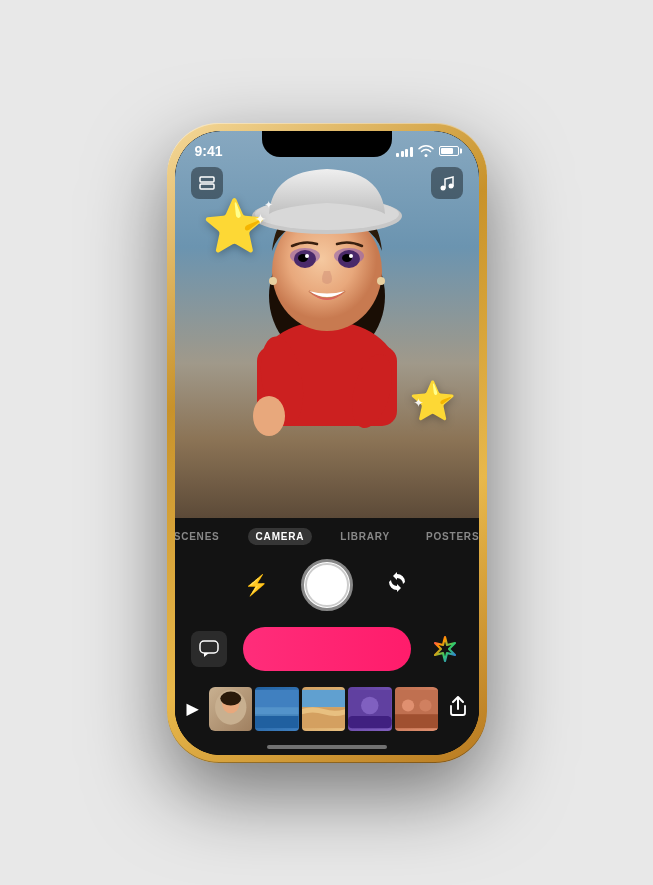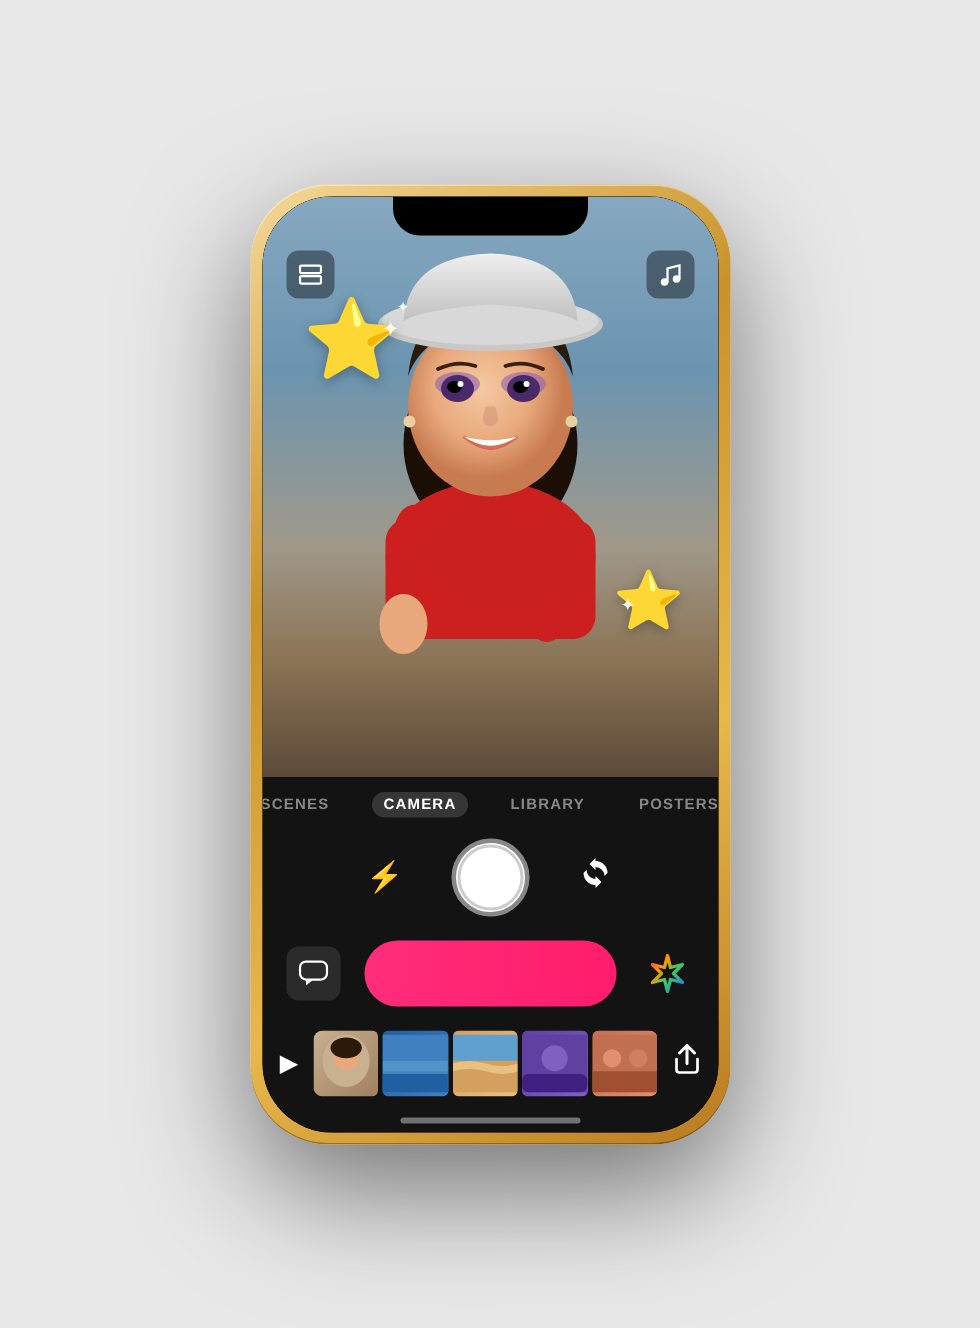--- a/index.html
+++ b/index.html
@@ -370,20 +370,42 @@
   </style>
 </head>
 <body>
 
 <div class="phone-shell">
   <div class="phone-inner">
     <div class="screen">
 
       <div class="notch"></div>
 
+      <div class="status-bar">
+        <span class="status-time">9:41</span>
+        <div class="status-icons">
+
+          <div class="signal-bars">
+            <div class="signal-bar" style="height:4px"></div>
+            <div class="signal-bar" style="height:6px"></div>
+            <div class="signal-bar" style="height:8px"></div>
+            <div class="signal-bar" style="height:10px"></div>
+          </div>
+
+          <svg width="16" height="12" viewBox="0 0 16 12">
+            <path d="M8 9a1.5 1.5 0 1 1 0 3 1.5 1.5 0 0 1 0-3z" fill="white"></path>
+            <path d="M3.5 6.5C4.9 5.1 6.4 4.4 8 4.4s3.1.7 4.5 2.1" stroke="white" stroke-width="1.5" fill="none" stroke-linecap="round"></path>
+            <path d="M1 3.8C3 1.8 5.4.8 8 .8s5 1 7 3" stroke="white" stroke-width="1.5" fill="none" stroke-linecap="round"></path>
+          </svg>
+
+          <div class="battery-icon">
+            <div class="battery-fill"></div>
+          </div>
+        </div>
+      </div>
 
       <div class="top-controls" style="top:36px;">
         <div class="top-control-btn">
           <svg width="16" height="14" viewBox="0 0 16 14">
             <rect x="1" y="1" width="14" height="5" rx="1" fill="none" stroke="white" stroke-width="1.5"></rect>
             <rect x="1" y="8" width="14" height="5" rx="1" fill="none" stroke="white" stroke-width="1.5"></rect>
           </svg>
         </div>
         <div class="top-control-btn">
           <svg width="14" height="16" viewBox="0 0 14 16">

